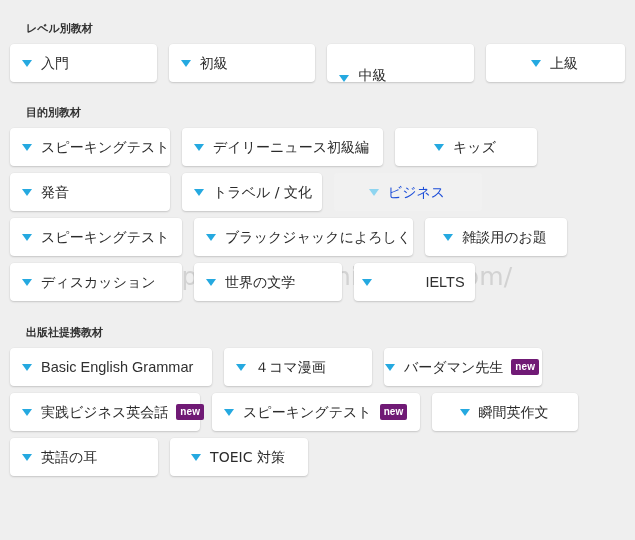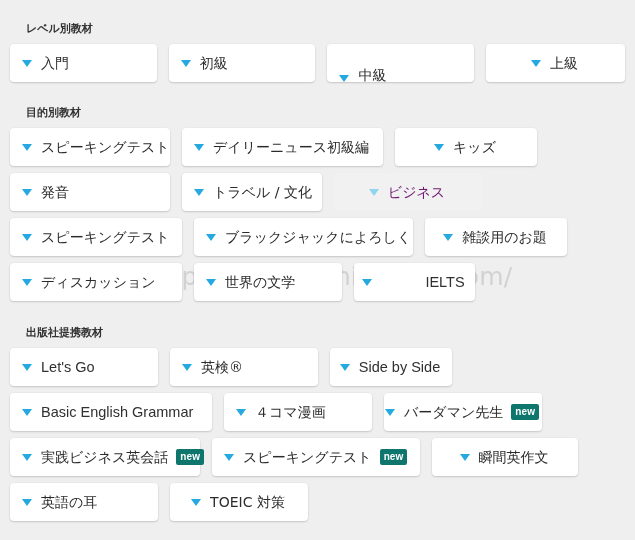--- a/index.html
+++ b/index.html
@@ -112,28 +112,28 @@
     font-size: 14.5px;
     color: #303030;
   }
 
   
   .chip.disabled {
     background: #f1f1f1;
     box-shadow: none;
     cursor: default;
   }
-  .chip.disabled .chip-label { color: #701a75; }
+  .chip.disabled .chip-label { color: #1d4ed8; }
   .chip.disabled .caret { border-top-color: #8fd5f0; }
 
   
   .badge-new {
     display: inline-block;
     margin-left: 8px;
-    background: #0f766e;
+    background: #701a75;
     color: #ffffff;
     font-size: 10px;
     font-weight: 700;
     line-height: 1;
     padding: 3px 4px 3px 4px;
     border-radius: 2px;
     font-family: "Liberation Sans", "DejaVu Sans", sans-serif;
     letter-spacing: 0.1px;
     position: relative;
     top: 0px;
@@ -223,34 +223,20 @@
           </div>
           <div class="chip latin" style="width: 121px; gap: 44px;">
             <span class="caret"></span>
             <span class="chip-label">IELTS</span>
           </div>
         </div>
       </div>
       <div class="section sec-publisher">
         <div class="section-label">出版社提携教材</div>
         <div class="chip-row">
-          <div class="chip latin" style="width: 148px;">
-            <span class="caret"></span>
-            <span class="chip-label">Let's Go</span>
-          </div>
-          <div class="chip" style="width: 148px;">
-            <span class="caret"></span>
-            <span class="chip-label">英検®</span>
-          </div>
-          <div class="chip latin" style="width: 122px;">
-            <span class="caret"></span>
-            <span class="chip-label">Side by Side</span>
-          </div>
-        </div>
-        <div class="chip-row">
           <div class="chip latin" style="width: 202px;">
             <span class="caret"></span>
             <span class="chip-label">Basic English Grammar</span>
           </div>
           <div class="chip" style="width: 148px;">
             <span class="caret"></span>
             <span class="chip-label">４コマ漫画</span>
           </div>
           <div class="chip" style="width: 158px;">
             <span class="caret"></span>

